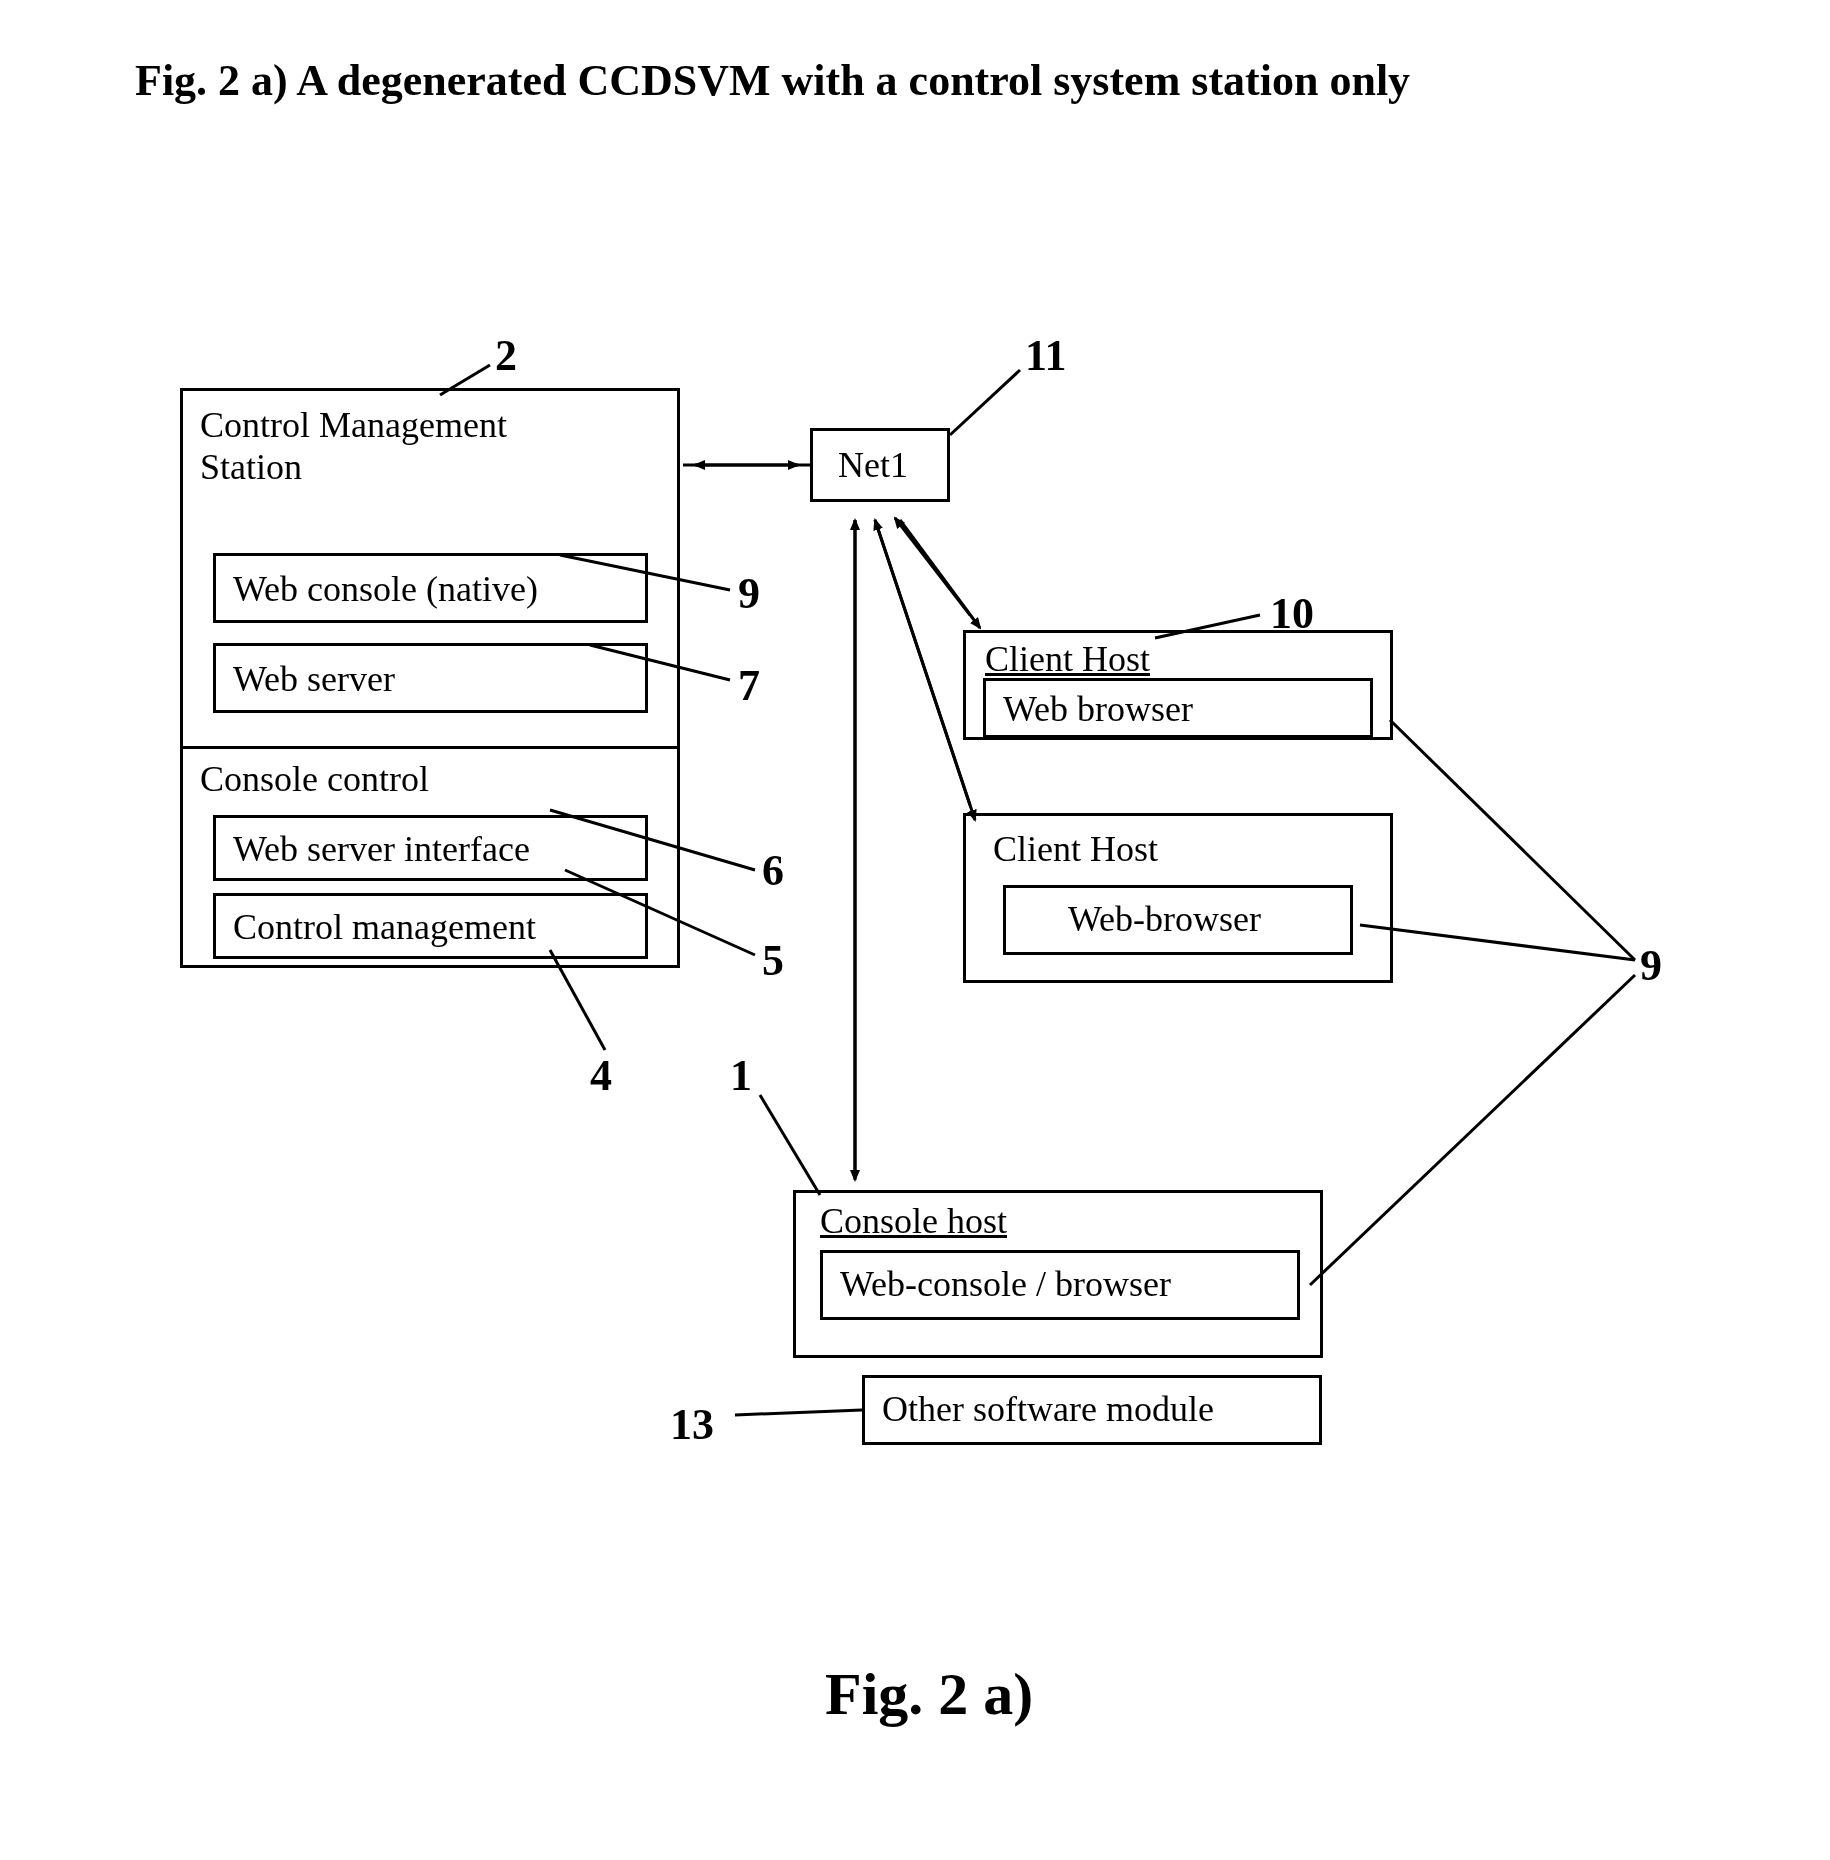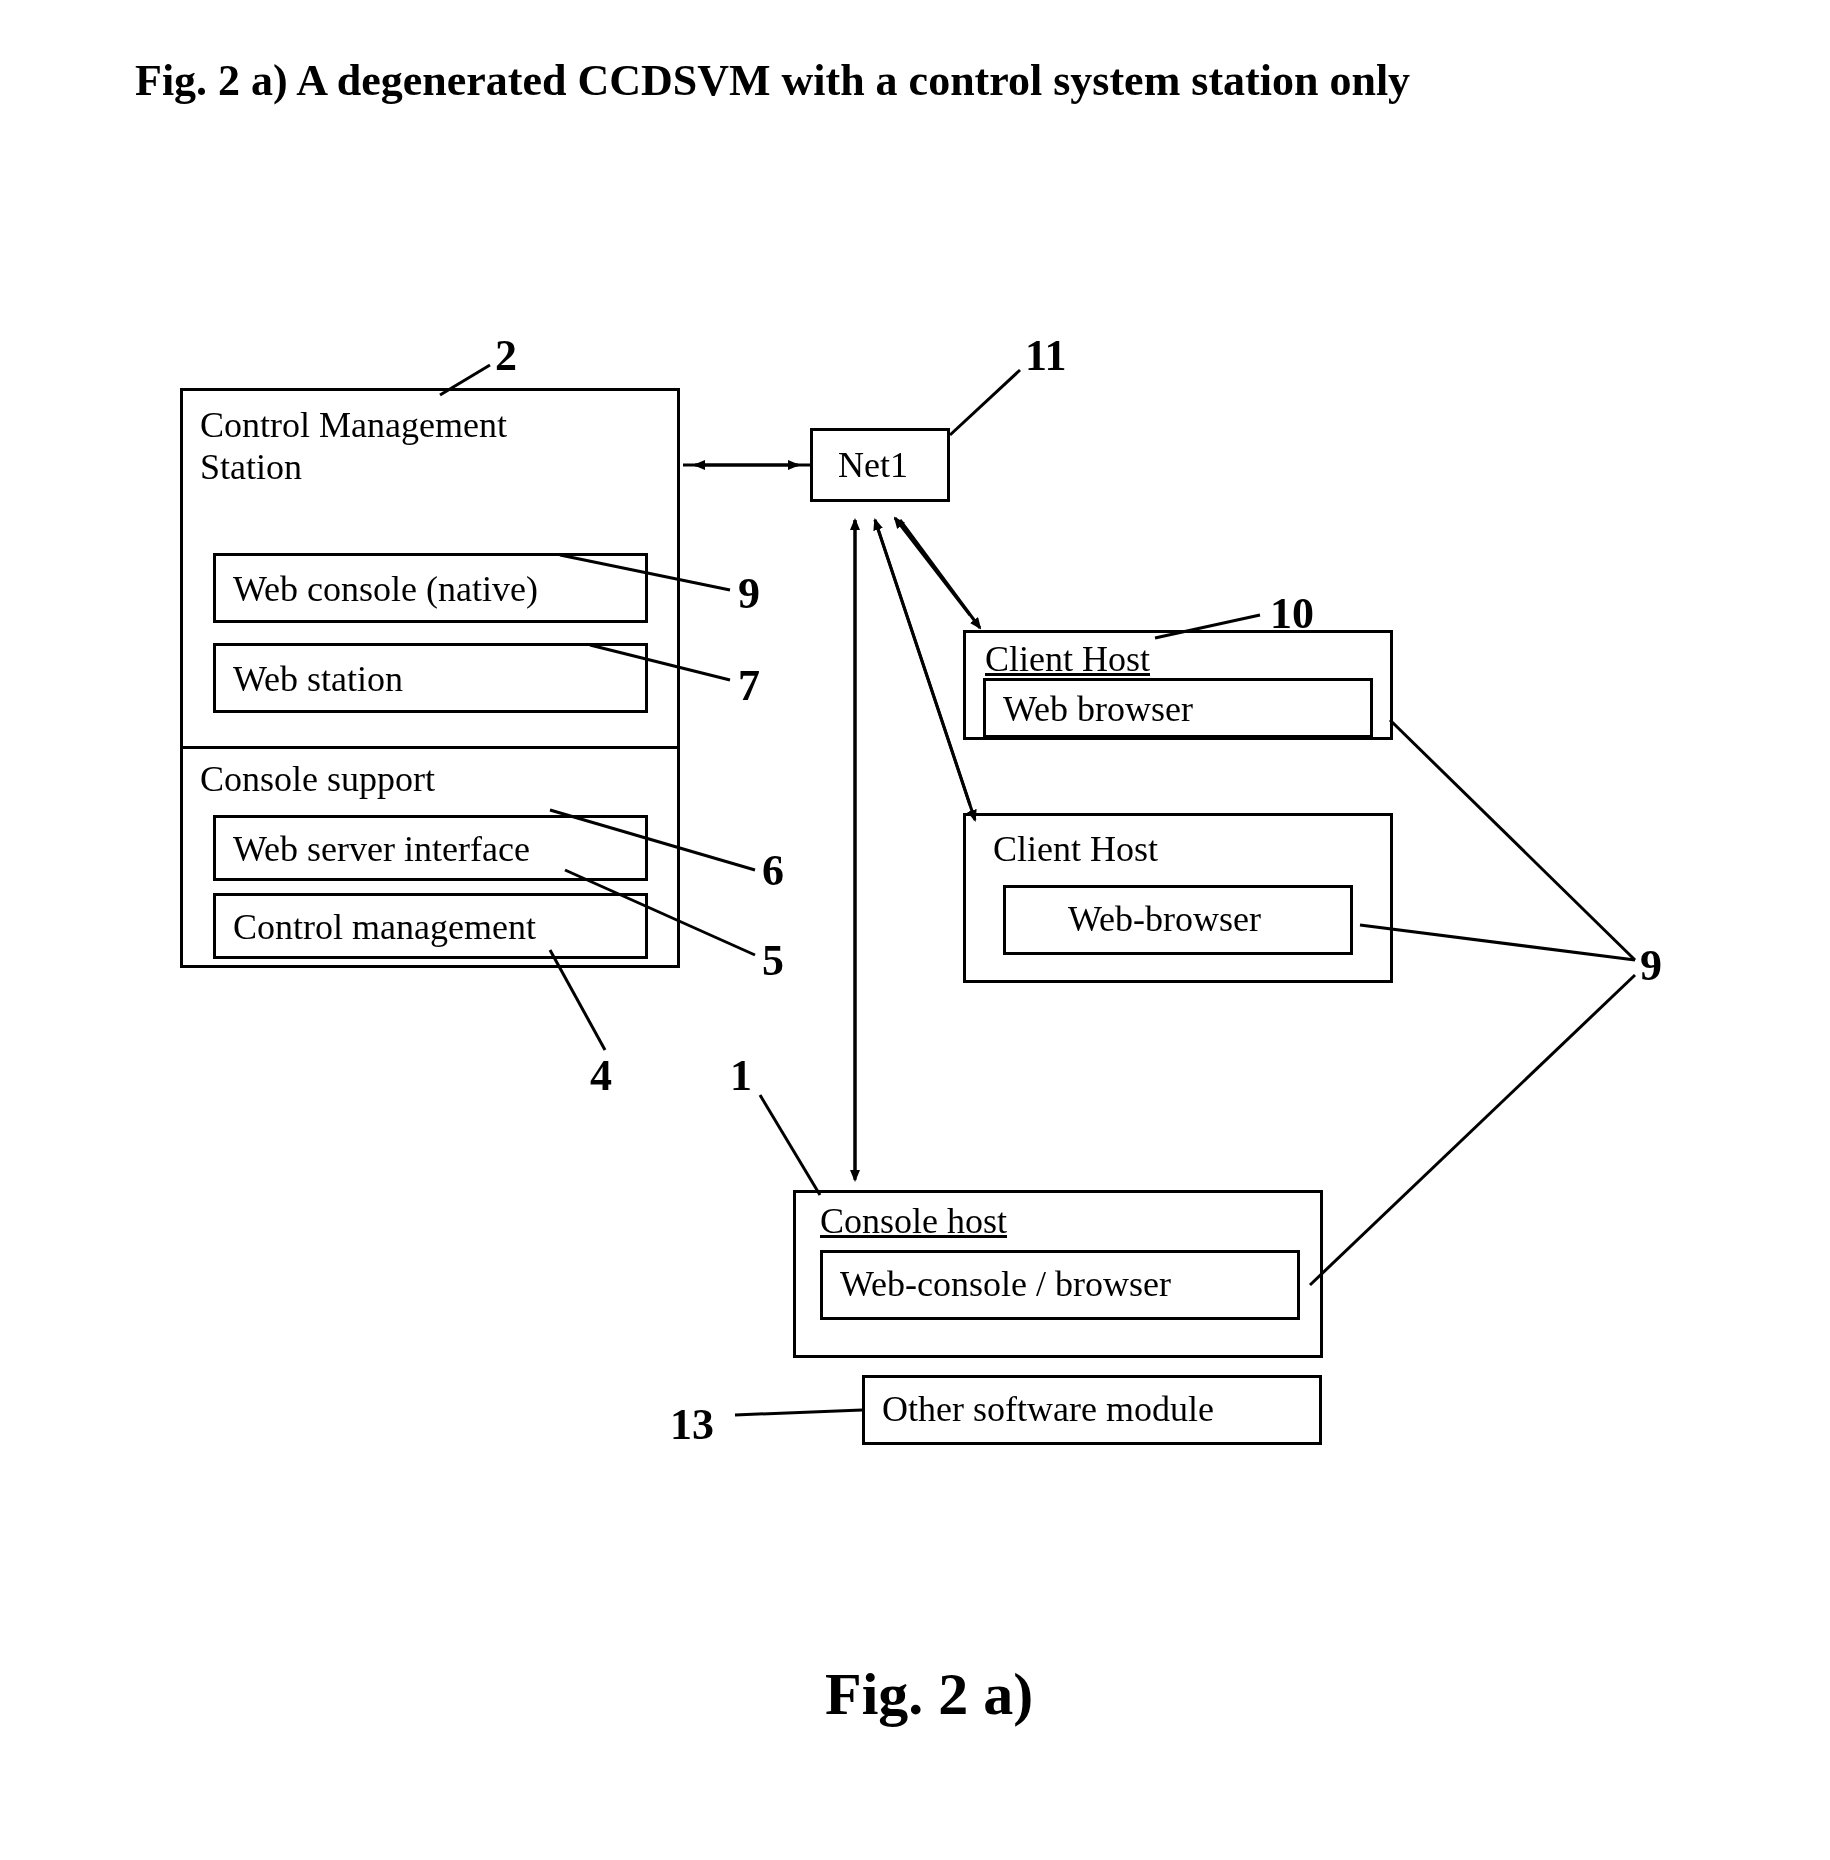--- a/index.html
+++ b/index.html
@@ -62,24 +62,24 @@
 <div class="canvas">
 
   <div class="box" style="left:180px; top:388px; width:500px; height:580px;"></div>
   <div class="lbl" style="left:200px; top:406px;">Control Management</div>
   <div class="lbl" style="left:200px; top:448px;">Station</div>
 
   <div class="box" style="left:213px; top:553px; width:435px; height:70px;"></div>
   <div class="lbl" style="left:233px; top:570px;">Web console (native)</div>
 
   <div class="box" style="left:213px; top:643px; width:435px; height:70px;"></div>
-  <div class="lbl" style="left:233px; top:660px;">Web station</div>
+  <div class="lbl" style="left:233px; top:660px;">Web server</div>
 
   <div class="box" style="left:180px; top:746px; width:500px; height:222px;"></div>
-  <div class="lbl" style="left:200px; top:760px;">Console support</div>
+  <div class="lbl" style="left:200px; top:760px;">Console control</div>
 
   <div class="box" style="left:213px; top:815px; width:435px; height:66px;"></div>
   <div class="lbl" style="left:233px; top:830px;">Web server interface</div>
 
   <div class="box" style="left:213px; top:893px; width:435px; height:66px;"></div>
   <div class="lbl" style="left:233px; top:908px;">Control management</div>
 
   <div class="box" style="left:810px; top:428px; width:140px; height:74px;"></div>
   <div class="lbl" style="left:838px; top:446px;text-align:right;">Net1</div>
 

